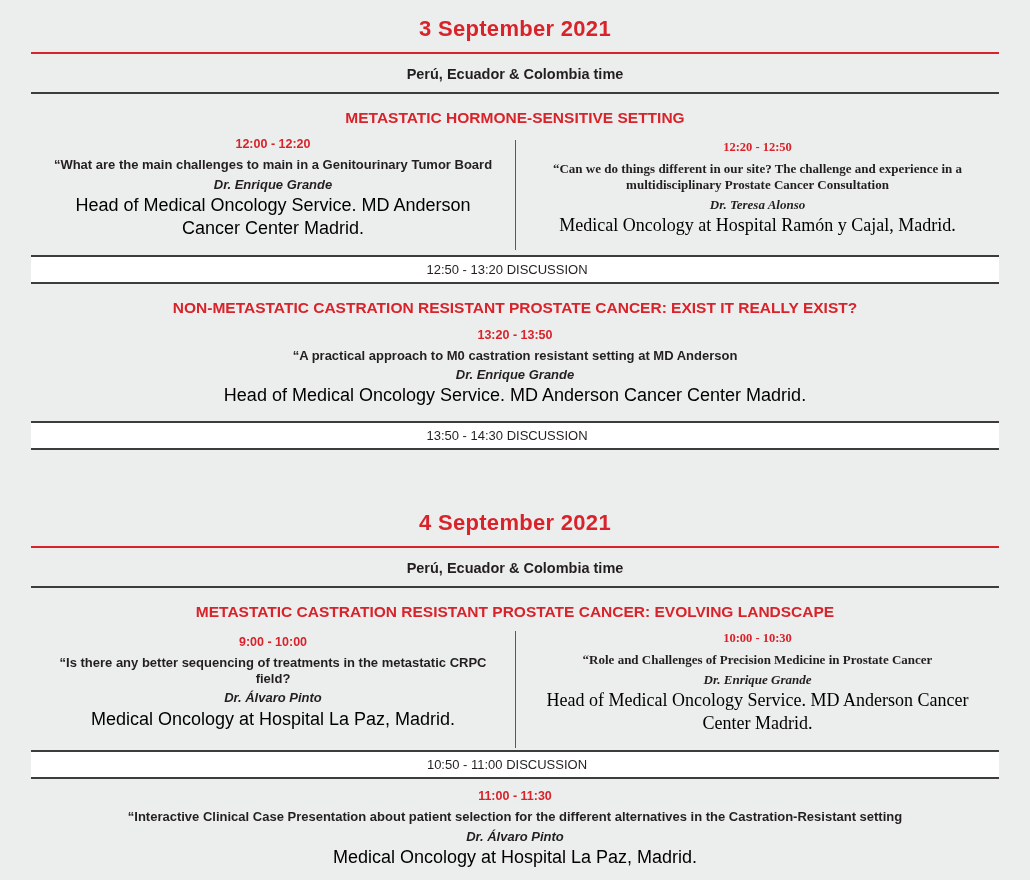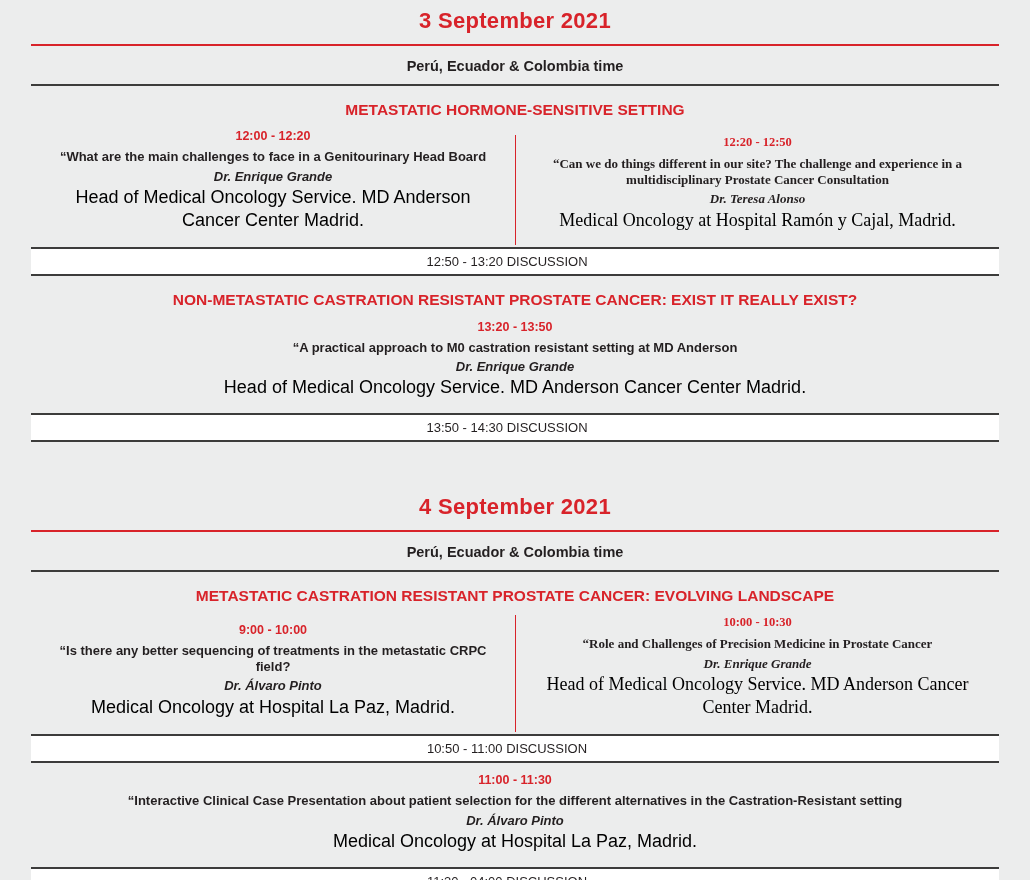--- a/index.html
+++ b/index.html
@@ -24,21 +24,21 @@
   .inner {
     width: 968px;
     margin: 0 auto;
   }
   .day-title {
     text-align: center;
     color: #d8232a;
     font-size: 22px;
     font-weight: bold;
     letter-spacing: 0.3px;
-    padding-top: 8px;
+    padding-top: 16px;
     padding-bottom: 10px;
   }
   .rule-red {
     height: 2px;
     background: #d8232a;
     width: 100%;
   }
   .timezone {
     text-align: center;
     font-size: 14.5px;
@@ -55,21 +55,21 @@
     text-align: center;
     color: #d8232a;
     font-size: 15.5px;
     font-weight: bold;
     padding: 14px 0 10px 0;
     line-height: 1.25;
   }
   .talks-row {
     display: flex;
     width: 100%;
-    align-items: flex-end;
+    align-items: center;
   }
   .talk {
     flex: 1 1 50%;
     padding: 0 14px 14px 14px;
     text-align: center;
   }
   .talk.with-divider {
     border-left: 1px solid #d8232a;
     font-family: Liberation Serif, serif;
   }
@@ -134,21 +134,21 @@
       <div class="day-title">3 September 2021</div>
       <div class="rule-red"></div>
       <div class="timezone">Perú, Ecuador &amp; Colombia time</div>
       <div class="rule-dark"></div>
 
       <div>
         <div class="section-title">METASTATIC HORMONE-SENSITIVE SETTING</div>
         <div class="talks-row">
           <div class="talk">
             <div class="talk-time">12:00 - 12:20</div>
-            <div class="talk-title">“What are the main challenges to face in a Genitourinary Head Board</div>
+            <div class="talk-title">“What are the main challenges to main in a Genitourinary Tumor Board</div>
             <div class="talk-speaker">Dr. Enrique Grande</div>
             <div class="talk-affil">Head of Medical Oncology Service. MD Anderson Cancer Center Madrid.</div>
           </div>
           <div class="talk with-divider">
             <div class="talk-time">12:20 - 12:50</div>
             <div class="talk-title">“Can we do things different in our site? The challenge and experience in a  multidisciplinary Prostate Cancer Consultation</div>
             <div class="talk-speaker">Dr. Teresa Alonso</div>
             <div class="talk-affil">Medical Oncology at Hospital Ramón y Cajal, Madrid.</div>
           </div>
         </div>

